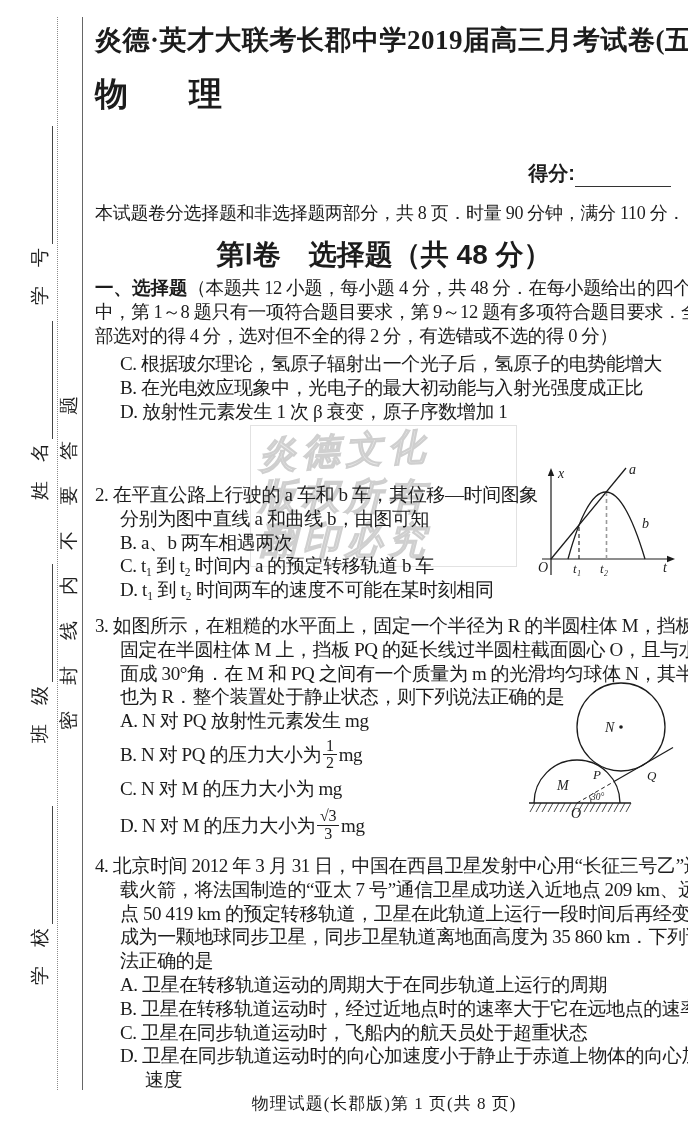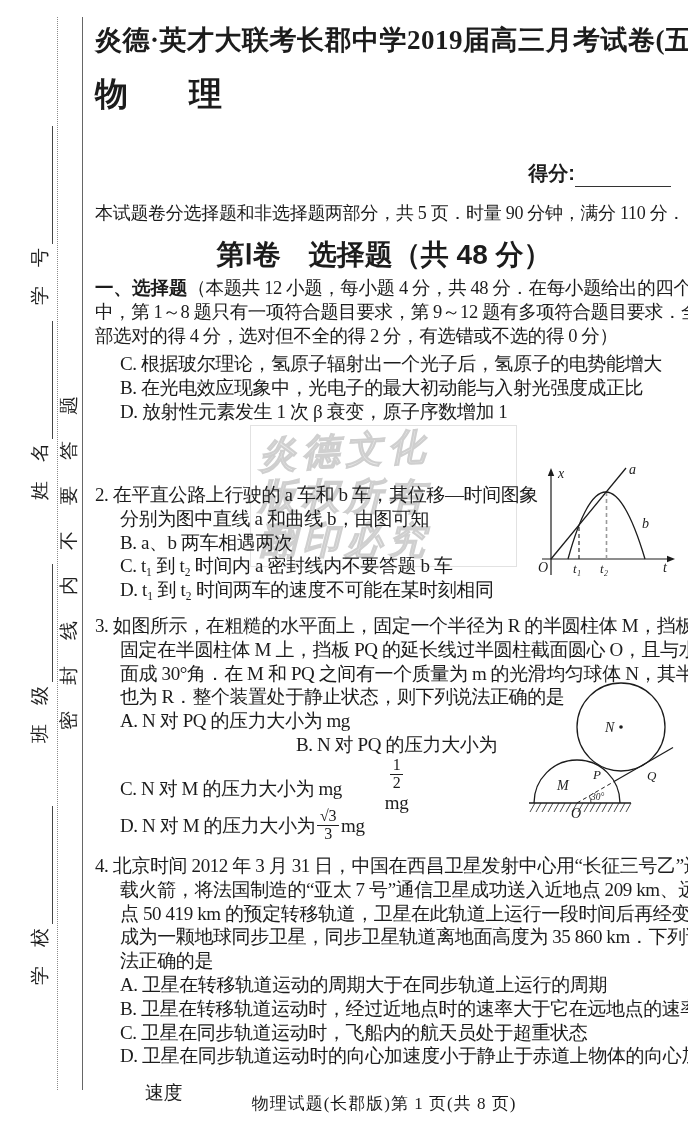--- a/index.html
+++ b/index.html
@@ -49,24 +49,24 @@
   .score-label{font-family:"Liberation Sans",sans-serif;font-size:20px;font-weight:bold;}
   .score-blank{display:inline-block;width:96px;border-bottom:1px solid #333;height:20px;}
   .intro{position:absolute;top:201px;width:100%;font-size:18px;letter-spacing:-0.3px;white-space:nowrap;}
   .part-heading{position:absolute;top:236px;width:100%;text-align:center;
     font-family:"Liberation Sans",sans-serif;font-size:28px;font-weight:bold;}
   .section{position:absolute;top:276px;width:100%;font-size:18.5px;line-height:24px;letter-spacing:-0.4px;}
   .section b{font-family:"Liberation Sans",sans-serif;font-weight:bold;letter-spacing:0;}
   .question{position:absolute;width:100%;font-size:19px;line-height:23.8px;letter-spacing:-0.4px;}
   .qline{white-space:nowrap;}
   .ind{padding-left:25px;}
-  .ind2{padding-left:50px;margin-top:13px;}
+  .ind2{padding-left:50px;}
   .q1{top:352px;} .q2{top:483px;} .q3{top:614px;} .q4{top:854px;}
   .fracline{display:flex;align-items:center;white-space:nowrap;}
-  .hB{height:44px;flex-direction:column;} .hD{height:50px;}
+  .hB{height:44px;} .hD{height:50px;}
   .frac{display:inline-block;text-align:center;font-size:16px;line-height:1.05;
     vertical-align:middle;margin:0 2px;}
   .frac .num{display:block;border-bottom:1px solid #1c1c1c;padding:0 3px;}
   .frac .den{display:block;}
   .footer{position:absolute;top:1092px;width:100%;text-align:center;font-size:17px;letter-spacing:1px;}
   
   .fig{position:absolute;z-index:3;background:transparent;}
   #fig1{left:530px;top:460px;width:158px;height:130px;}
   #fig2{left:525px;top:676px;width:163px;height:149px;}
   svg text{font-family:"Liberation Serif","DejaVu Serif",serif;font-style:italic;fill:#1c1c1c;}
@@ -104,49 +104,49 @@
 
 <div id="content">
   <div class="title">炎德·英才大联考长郡中学2019届高三月考试卷(五)</div>
   <div class="subject">物　理</div>
 
   <div class="score-row">
     <span class="score-label">得分:</span>
     <span class="score-blank"></span>
   </div>
 
-  <div class="intro">本试题卷分选择题和非选择题两部分，共 5 页．时量 90 分钟，满分 110 分．</div>
+  <div class="intro">本试题卷分选择题和非选择题两部分，共 8 页．时量 90 分钟，满分 110 分．</div>
   <div class="part-heading">第Ⅰ卷　选择题（共 48 分）</div>
 
   <div class="section">
     <div class="qline"><b>一、选择题</b><span>（本题共 12 小题，每小题 4 分，共 48 分．在每小题给出的四个选项</span></div>
     <div class="qline">中，第 1～8 题只有一项符合题目要求，第 9～12 题有多项符合题目要求．全</div>
     <div class="qline">部选对的得 4 分，选对但不全的得 2 分，有选错或不选的得 0 分）</div>
   </div>
 
   <div class="question q1">
     <div class="qline ind">C. 根据玻尔理论，氢原子辐射出一个光子后，氢原子的电势能增大</div>
     <div class="qline ind">B. 在光电效应现象中，光电子的最大初动能与入射光强度成正比</div>
     <div class="qline ind">D. 放射性元素发生 1 次 β 衰变，原子序数增加 1</div>
   </div>
 
   <div class="question q2">
     <div class="qline">2. 在平直公路上行驶的 a 车和 b 车，其位移—时间图象</div>
     <div class="qline ind">分别为图中直线 a 和曲线 b，由图可知</div>
     <div class="qline ind">B. a、b 两车相遇两次</div>
-    <div class="qline ind">C. t₁ 到 t₂ 时间内 a 密封线内不要答题 b 车</div>
+    <div class="qline ind">C. t₁ 到 t₂ 时间内 a 的预定转移轨道 b 车</div>
     <div class="qline ind">D. t₁ 到 t₂ 时间两车的速度不可能在某时刻相同</div>
   </div>
 
   <div class="question q3">
     <div class="qline">3. 如图所示，在粗糙的水平面上，固定一个半径为 R 的半圆柱体 M，挡板 PQ</div>
     <div class="qline ind">固定在半圆柱体 M 上，挡板 PQ 的延长线过半圆柱截面圆心 O，且与水平</div>
     <div class="qline ind">面成 30°角．在 M 和 PQ 之间有一个质量为 m 的光滑均匀球体 N，其半径</div>
     <div class="qline ind">也为 R．整个装置处于静止状态，则下列说法正确的是</div>
-    <div class="qline ind">A. N 对 PQ 的压力大小为 mg</div>
+    <div class="qline ind">A. N 对 PQ 放射性元素发生 mg</div>
     <div class="fracline hB ind">
       <span>B. N 对 PQ 的压力大小为</span>
       <span class="frac">
           <span class="num">1</span>
           <span class="den">2</span>
         </span>
       <span>mg</span>
     </div>
     <div class="qline ind">C. N 对 M 的压力大小为 mg</div>
     <div class="fracline hD ind">

